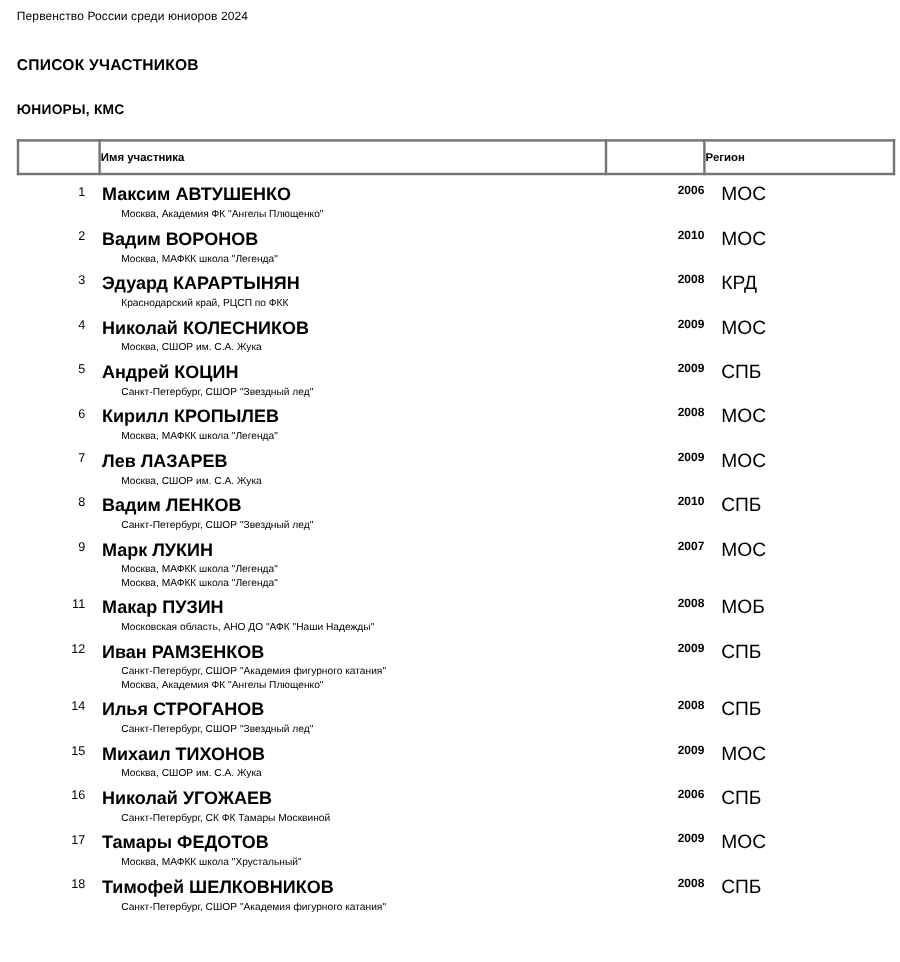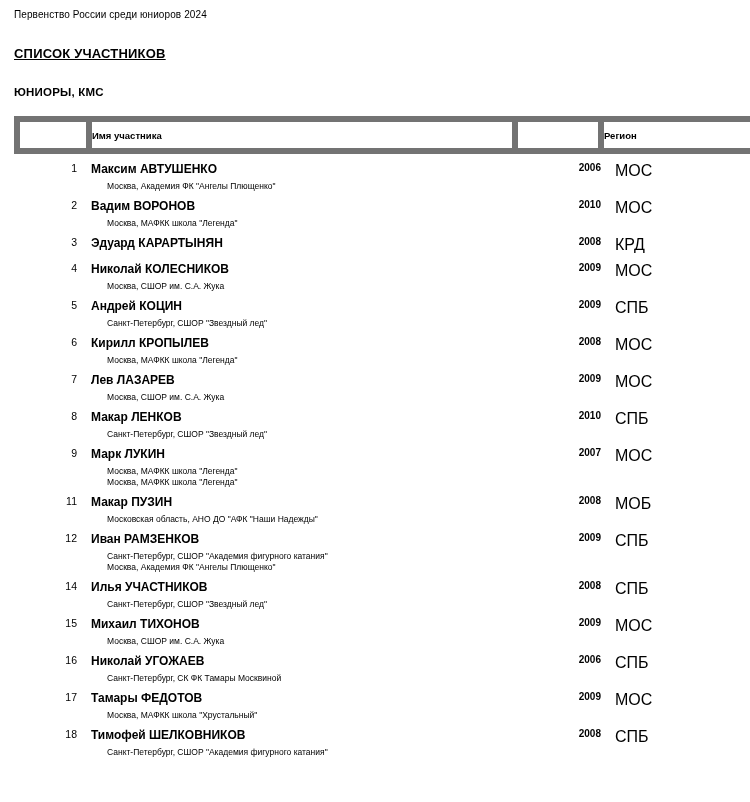--- a/index.html
+++ b/index.html
@@ -25,36 +25,35 @@
     font-size: 10px;
     font-weight: normal;
     margin: 9px 0 0 0;
     letter-spacing: 0.1px;
   }
   .doc-subtitle {
     font-size: 13px;
     font-weight: bold;
     margin: 26px 0 0 0;
     letter-spacing: 0.2px;
-    text-decoration: underline;
   }
   .doc-category {
     font-size: 11.5px;
     font-weight: bold;
     margin: 25px 0 0 0;
     letter-spacing: 0.2px;
   }
   table.participants {
     width: 722px;
     border-collapse: collapse;
     margin-top: 18px;
     table-layout: fixed;
   }
   table.participants thead th {
-    border: 6px solid #737373;
+    border: 2px solid #737373;
     font-size: 9.5px;
     font-weight: bold;
     text-align: left;
     padding: 7px 0 7px 0;
     height: 12px;
     vertical-align: middle;
   }
   th.h-num { width: 66px; border-right: none; }
   th.h-name { width: 420px; border-left: none; border-right: none; padding-left: 2px; }
   th.h-year { width: 80px; border-left: none; border-right: none; }
@@ -68,21 +67,21 @@
   }
   td.c-num {
     width: 66px;
     text-align: right;
     padding-right: 12px;
     font-size: 10.5px;
     box-sizing: border-box;
   }
   td.c-name {
     width: 420px;
-    font-size: 12px;
+    font-size: 15px;
     font-weight: bold;
     padding-left: 2px;
     box-sizing: border-box;
   }
   td.c-year {
     width: 80px;
     font-size: 10px;
     font-weight: bold;
     text-align: right;
     box-sizing: border-box;
@@ -140,20 +139,24 @@
         <tr class="row-sub">
           <td></td>
           <td class="c-club" colspan="3">Москва, МАФКК школа "Легенда"</td>
         </tr>
         <tr class="row-main">
           <td class="c-num">3</td>
           <td class="c-name">Эдуард КАРАРТЫНЯН</td>
           <td class="c-year">2008</td>
           <td class="c-region">КРД</td>
         </tr>
+        <tr class="row-sub">
+          <td></td>
+          <td class="c-club" colspan="3">Краснодарский край, РЦСП по ФКК</td>
+        </tr>
         <tr class="row-main">
           <td class="c-num">4</td>
           <td class="c-name">Николай КОЛЕСНИКОВ</td>
           <td class="c-year">2009</td>
           <td class="c-region">МОС</td>
         </tr>
         <tr class="row-sub">
           <td></td>
           <td class="c-club" colspan="3">Москва, СШОР им. С.А. Жука</td>
         </tr>
@@ -182,21 +185,21 @@
           <td class="c-name">Лев ЛАЗАРЕВ</td>
           <td class="c-year">2009</td>
           <td class="c-region">МОС</td>
         </tr>
         <tr class="row-sub">
           <td></td>
           <td class="c-club" colspan="3">Москва, СШОР им. С.А. Жука</td>
         </tr>
         <tr class="row-main">
           <td class="c-num">8</td>
-          <td class="c-name">Макар ЛЕНКОВ</td>
+          <td class="c-name">Вадим ЛЕНКОВ</td>
           <td class="c-year">2010</td>
           <td class="c-region">СПБ</td>
         </tr>
         <tr class="row-sub">
           <td></td>
           <td class="c-club" colspan="3">Санкт-Петербург, СШОР "Звездный лед"</td>
         </tr>
         <tr class="row-main">
           <td class="c-num">9</td>
           <td class="c-name">Марк ЛУКИН</td>
@@ -230,21 +233,21 @@
         <tr class="row-sub">
           <td></td>
           <td class="c-club" colspan="3">Санкт-Петербург, СШОР "Академия фигурного катания"</td>
         </tr>
         <tr class="row-sub">
           <td></td>
           <td class="c-club" colspan="3">Москва, Академия ФК "Ангелы Плющенко"</td>
         </tr>
         <tr class="row-main">
           <td class="c-num">14</td>
-          <td class="c-name">Илья УЧАСТНИКОВ</td>
+          <td class="c-name">Илья СТРОГАНОВ</td>
           <td class="c-year">2008</td>
           <td class="c-region">СПБ</td>
         </tr>
         <tr class="row-sub">
           <td></td>
           <td class="c-club" colspan="3">Санкт-Петербург, СШОР "Звездный лед"</td>
         </tr>
         <tr class="row-main">
           <td class="c-num">15</td>
           <td class="c-name">Михаил ТИХОНОВ</td>

